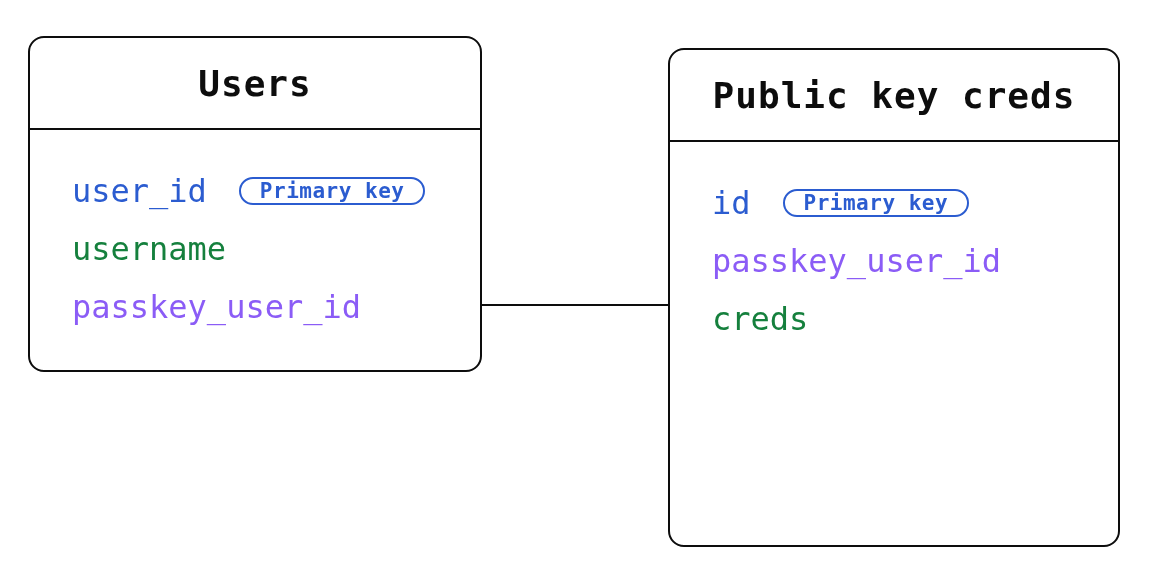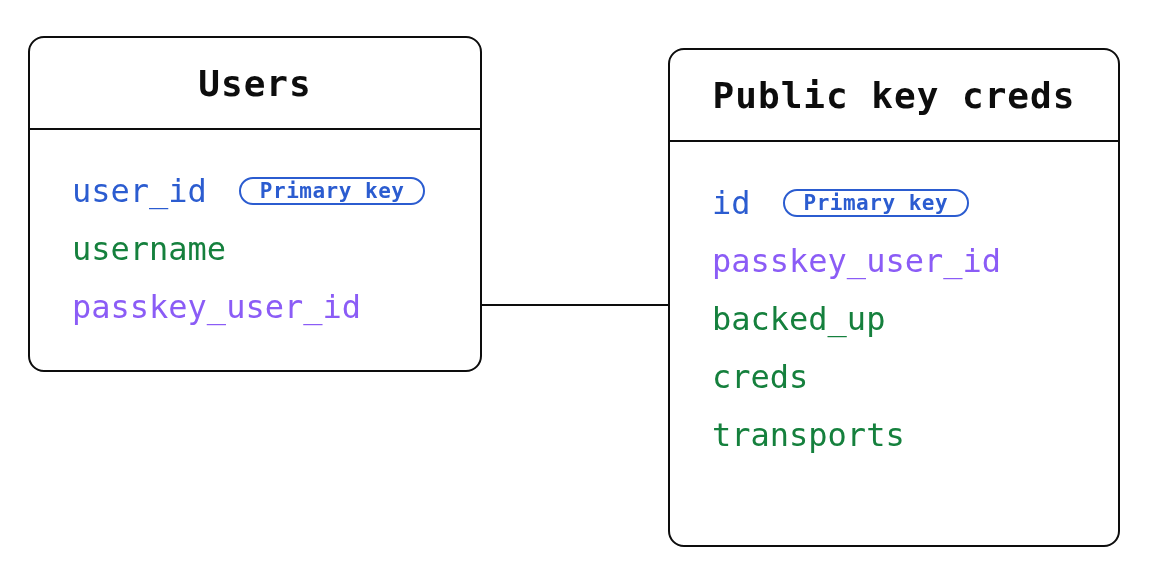--- a/index.html
+++ b/index.html
@@ -113,24 +113,18 @@
     <div class="entity-header">Public key creds</div>
     <div class="entity-body">
       <div class="field-row">
         <span class="field-name pk">id</span>
         <span class="badge">Primary key</span>
       </div>
       <div class="field-row">
         <span class="field-name fk">passkey_user_id</span>
       </div>
       <div class="field-row">
-        <span class="field-name">backed_up</span>
-      </div>
-      <div class="field-row">
         <span class="field-name">creds</span>
-      </div>
-      <div class="field-row">
-        <span class="field-name">transports</span>
       </div>
     </div>
   </div>
 
 </div>
 
 </body></html>

